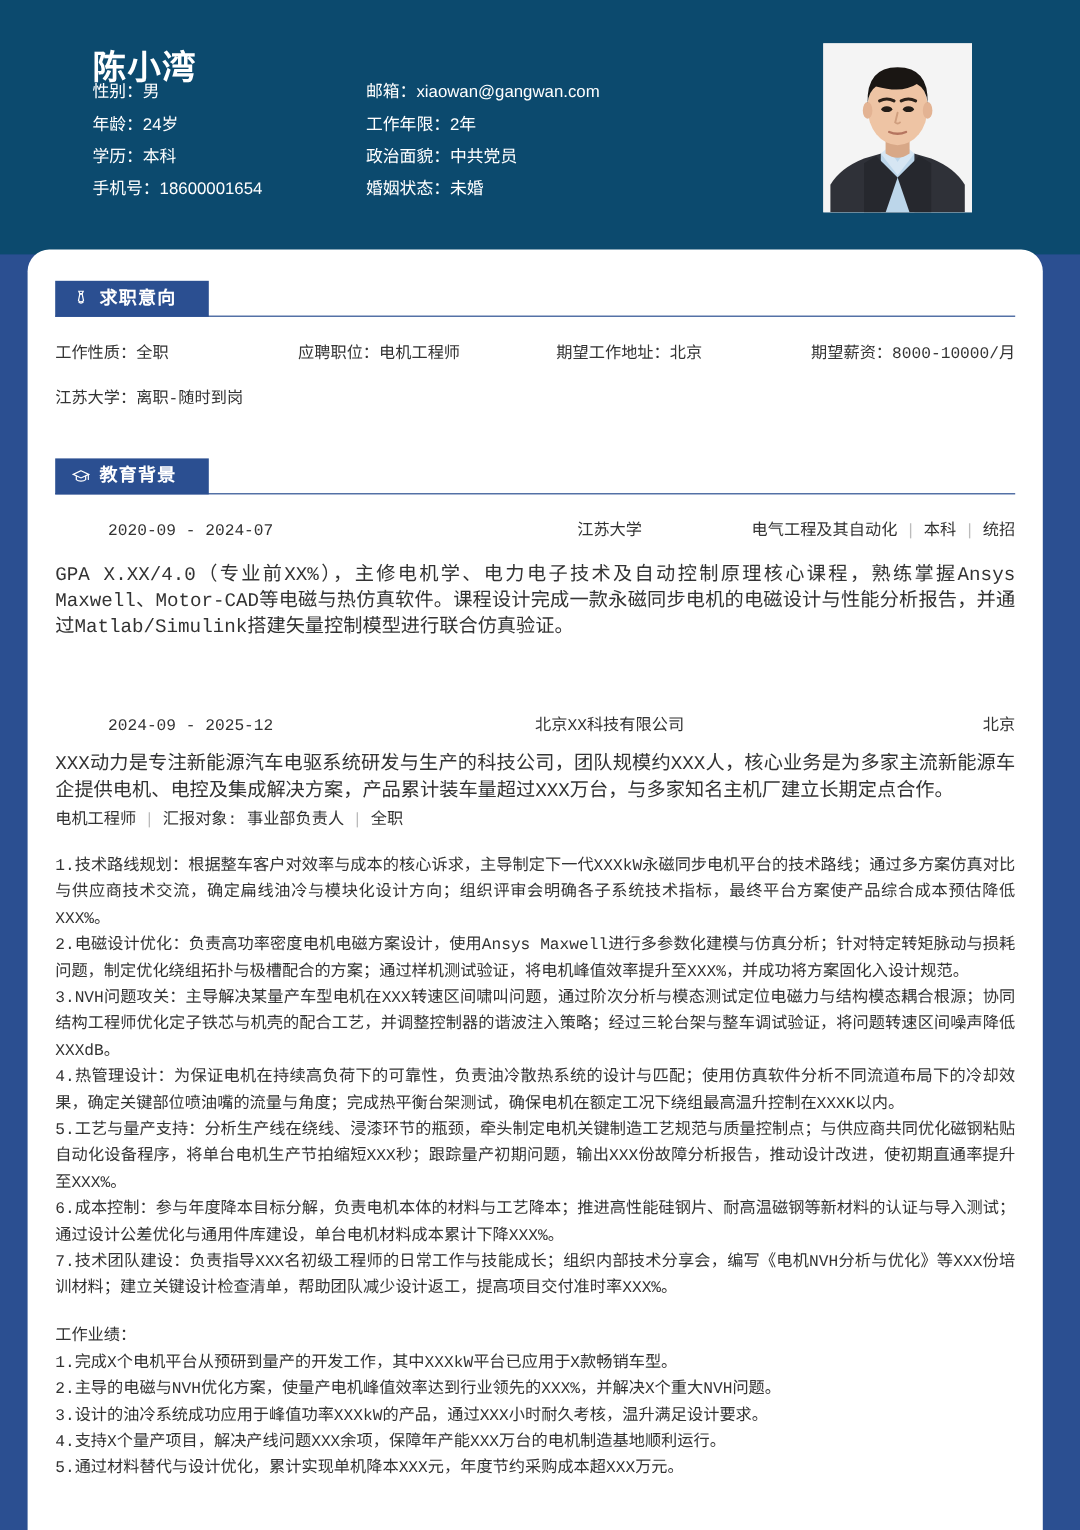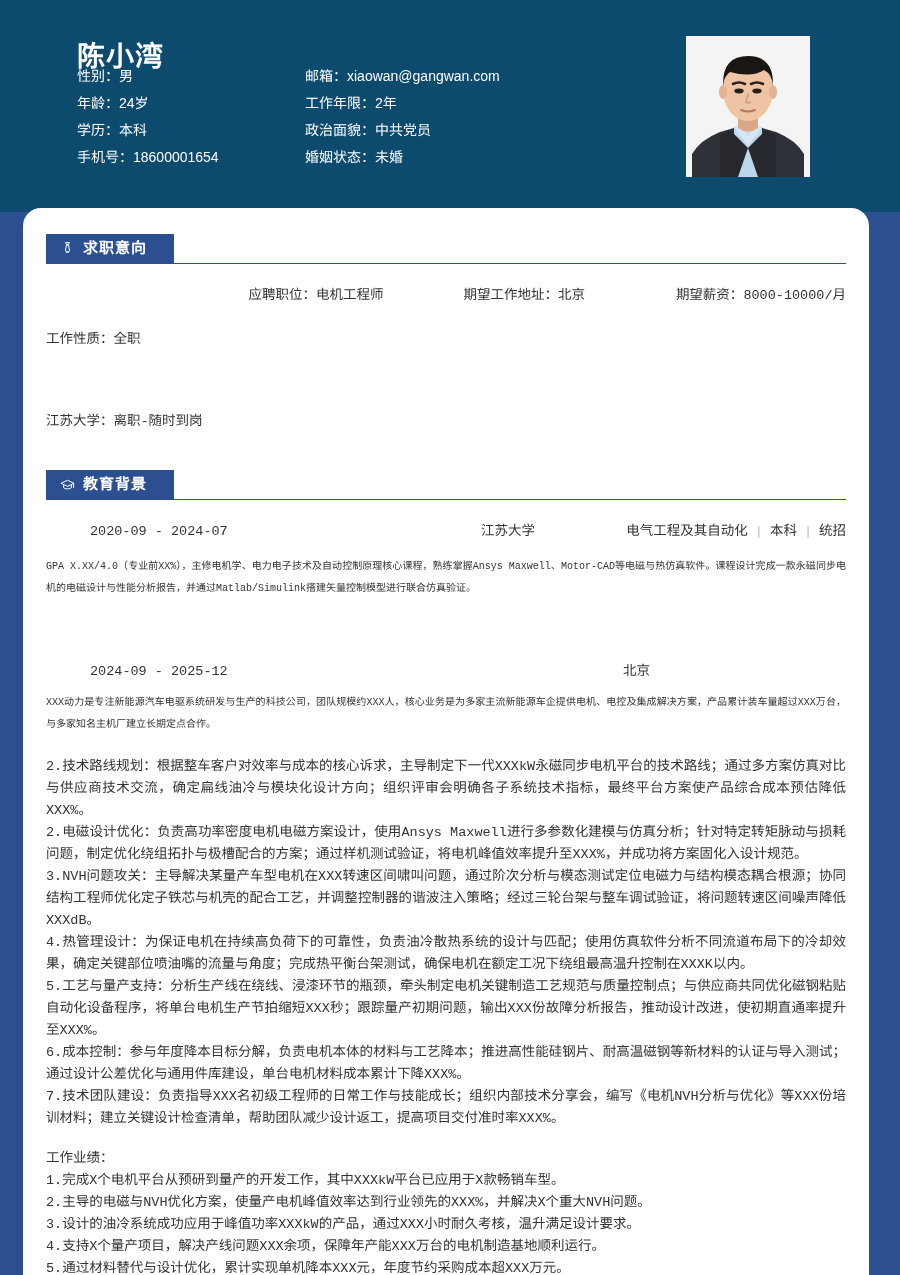--- a/index.html
+++ b/index.html
@@ -145,21 +145,21 @@
     padding: 0 23px;
     box-sizing: border-box;
   }
   .meta-row {
     display: flex;
     font-size: 13.5px;
     color: #333333;
     line-height: 20px;
     white-space: nowrap;
   }
-  .meta-row .m-left   { width: 205px; margin-top: 44px; }
+  .meta-row .m-left   { width: 205px; }
   .meta-row .m-mid    { width: 218px; }
   .meta-row .m-mid2   { width: 215px; }
   .meta-row .m-right  { flex: 1; }
 
   .edu-row, .job-row {
     display: flex;
     align-items: baseline;
     font-size: 13.5px;
     color: #333333;
     line-height: 20px;
@@ -177,21 +177,21 @@
   .edu-row .tail, .job-row .tail {
     width: 240px;
     text-align: right;
     white-space: nowrap;
   }
   .sep {
     color: #bbbbbb;
     padding: 0 7px;
   }
   .para {
-    font-size: 10px;
+    font-size: 16px;
     color: #333333;
     line-height: 22px;
     text-align: justify;
   }
   .sub-meta {
     font-size: 13.5px;
     color: #333333;
     line-height: 22px;
     white-space: nowrap;
   }
@@ -341,28 +341,30 @@
 
       <div class="spacer-26"></div>
       <div style="height:14px"></div>
 
       <div class="section">
 
         <div class="spacer-22"></div>
         <div class="sec-body">
           <div class="job-row">
             <div class="date">2024-09 - 2025-12</div>
+            <div class="org">北京XX科技有限公司</div>
             <div class="tail">北京</div>
           </div>
           <div class="spacer-10"></div>
           <div class="para">XXX动力是专注新能源汽车电驱系统研发与生产的科技公司，团队规模约XXX人，核心业务是为多家主流新能源车企提供电机、电控及集成解决方案，产品累计装车量超过XXX万台，与多家知名主机厂建立长期定点合作。</div>
           <div style="height:4px"></div>
+          <div class="sub-meta"><span>电机工程师</span><span class="sep">|</span><span>汇报对象: 事业部负责人</span><span class="sep">|</span><span>全职</span></div>
 
           <div style="height:16px"></div>
-          <div class="list-item">2.技术路线规划：根据整车客户对效率与成本的核心诉求，主导制定下一代XXXkW永磁同步电机平台的技术路线；通过多方案仿真对比与供应商技术交流，确定扁线油冷与模块化设计方向；组织评审会明确各子系统技术指标，最终平台方案使产品综合成本预估降低XXX%。</div>
+          <div class="list-item">1.技术路线规划：根据整车客户对效率与成本的核心诉求，主导制定下一代XXXkW永磁同步电机平台的技术路线；通过多方案仿真对比与供应商技术交流，确定扁线油冷与模块化设计方向；组织评审会明确各子系统技术指标，最终平台方案使产品综合成本预估降低XXX%。</div>
           <div class="list-item">2.电磁设计优化：负责高功率密度电机电磁方案设计，使用Ansys Maxwell进行多参数化建模与仿真分析；针对特定转矩脉动与损耗问题，制定优化绕组拓扑与极槽配合的方案；通过样机测试验证，将电机峰值效率提升至XXX%，并成功将方案固化入设计规范。</div>
           <div class="list-item">3.NVH问题攻关：主导解决某量产车型电机在XXX转速区间啸叫问题，通过阶次分析与模态测试定位电磁力与结构模态耦合根源；协同结构工程师优化定子铁芯与机壳的配合工艺，并调整控制器的谐波注入策略；经过三轮台架与整车调试验证，将问题转速区间噪声降低XXXdB。</div>
           <div class="list-item">4.热管理设计：为保证电机在持续高负荷下的可靠性，负责油冷散热系统的设计与匹配；使用仿真软件分析不同流道布局下的冷却效果，确定关键部位喷油嘴的流量与角度；完成热平衡台架测试，确保电机在额定工况下绕组最高温升控制在XXXK以内。</div>
           <div class="list-item">5.工艺与量产支持：分析生产线在绕线、浸漆环节的瓶颈，牵头制定电机关键制造工艺规范与质量控制点；与供应商共同优化磁钢粘贴自动化设备程序，将单台电机生产节拍缩短XXX秒；跟踪量产初期问题，输出XXX份故障分析报告，推动设计改进，使初期直通率提升至XXX%。</div>
           <div class="list-item">6.成本控制：参与年度降本目标分解，负责电机本体的材料与工艺降本；推进高性能硅钢片、耐高温磁钢等新材料的认证与导入测试；通过设计公差优化与通用件库建设，单台电机材料成本累计下降XXX%。</div>
           <div class="list-item">7.技术团队建设：负责指导XXX名初级工程师的日常工作与技能成长；组织内部技术分享会，编写《电机NVH分析与优化》等XXX份培训材料；建立关键设计检查清单，帮助团队减少设计返工，提高项目交付准时率XXX%。</div>
 
           <div style="height:18px"></div>
           <div class="block-title">工作业绩：</div>
           <div class="list-item">1.完成X个电机平台从预研到量产的开发工作，其中XXXkW平台已应用于X款畅销车型。</div>

